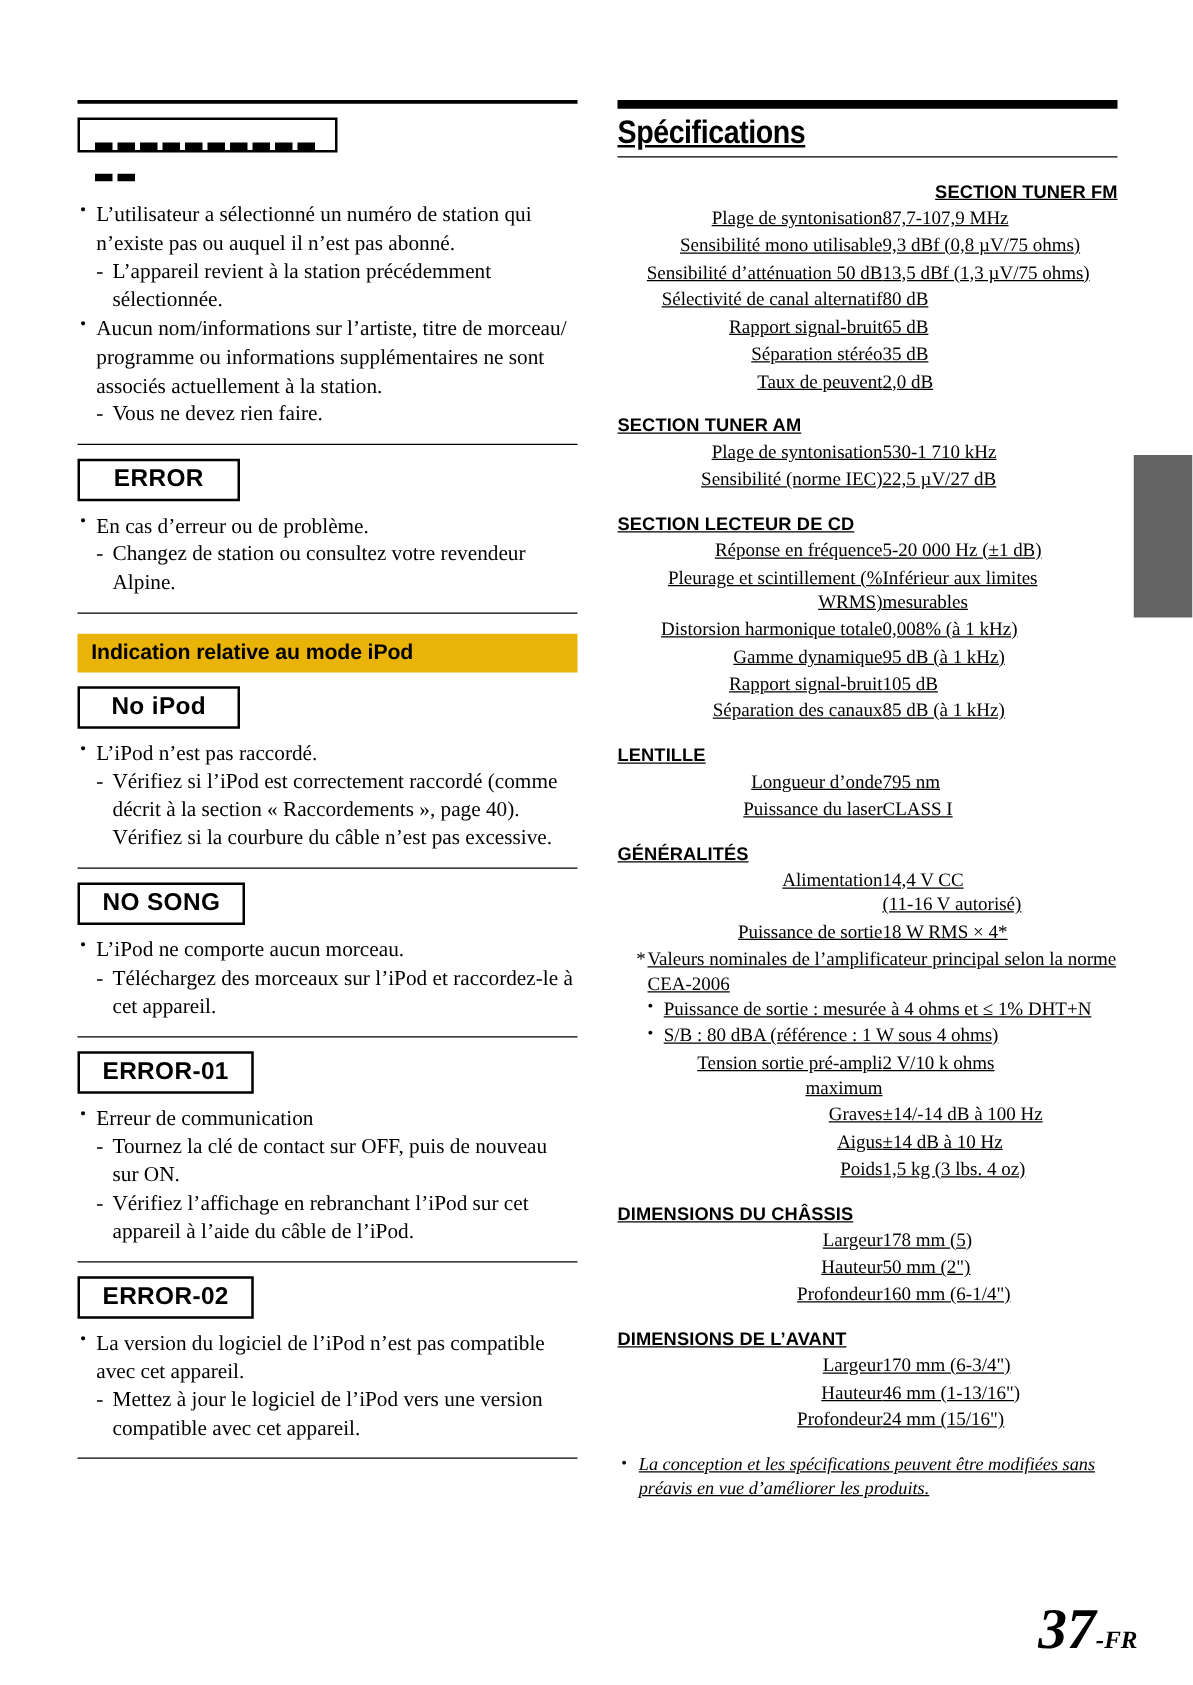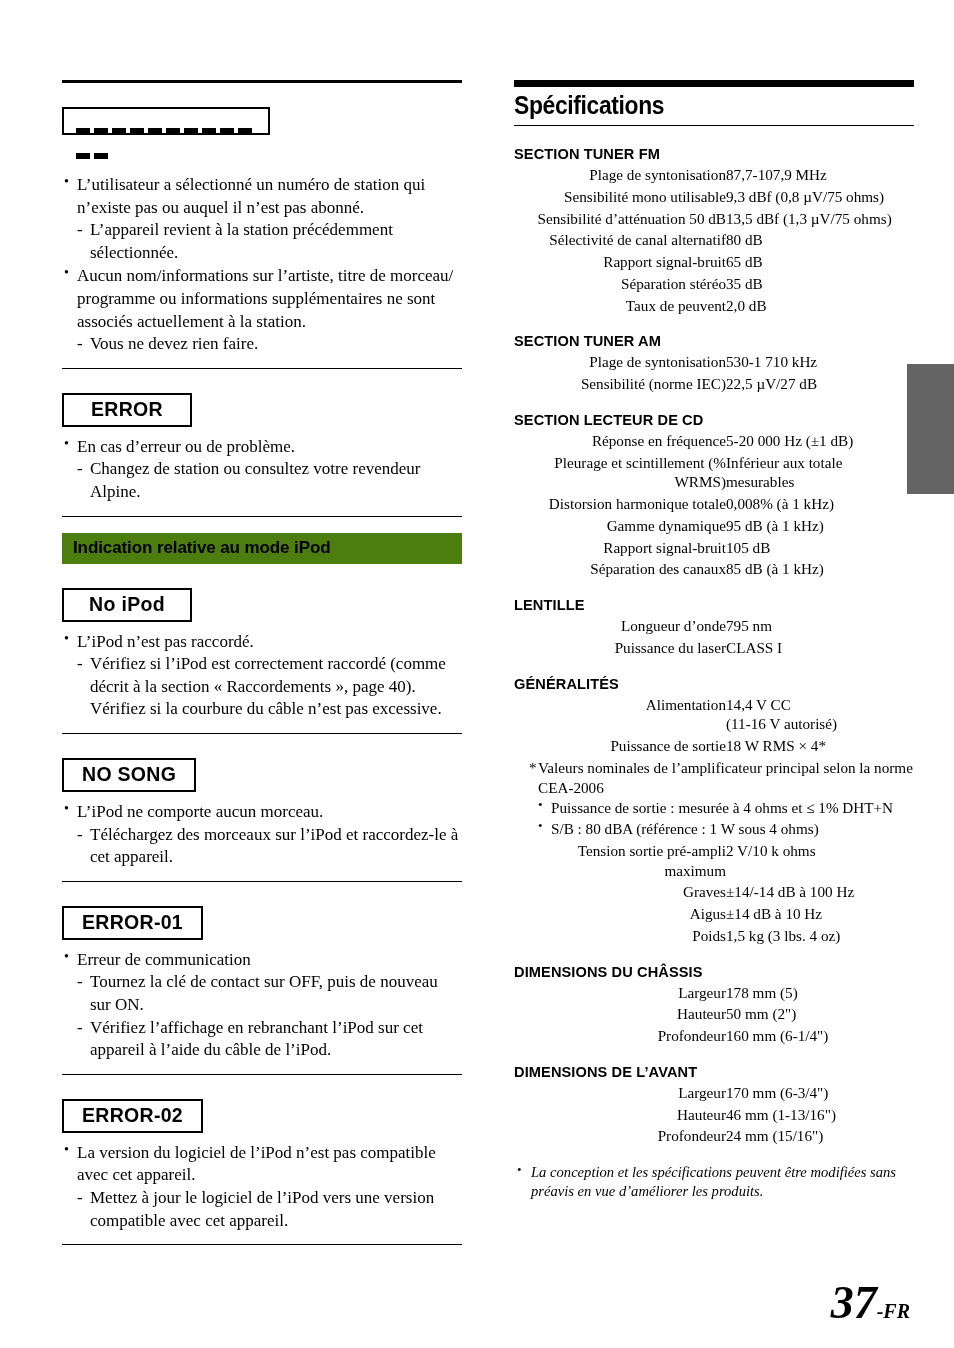--- a/index.html
+++ b/index.html
@@ -28,23 +28,24 @@
 
   
   .col-left {
     position: absolute;
     left: 62px;
     top: 80px;
     width: 400px;
   }
   .col-right {
     position: absolute;
-    left: 514px;
+    left: 494px;
     top: 80px;
     width: 400px;
+    text-decoration: underline;
   }
 
   
   .rule-thick {
     border-top: 3px solid #000;
     height: 0;
     font-size: 0;
     line-height: 0;
   }
   .rule-thin {
@@ -80,21 +81,21 @@
   }
   .dash-row i {
     display: inline-block;
     width: 14px;
     height: 6px;
     background: #000;
     margin-right: 4px;
     vertical-align: middle;
   }
 
-  .box-wrap { margin: 24px 0 0 0; }
+  .box-wrap { margin: 11px 0 0 0; }
 
   ul.bl {
     list-style: none;
     margin: 9px 0 0 0;
     padding: 0;
     font-size: 17px;
     line-height: 1.33;
   }
   ul.bl > li {
     position: relative;
@@ -119,21 +120,21 @@
     position: absolute;
     left: 0px;
     top: 0;
   }
   .sub-cont {
     display: block;
     padding-left: 13px;
   }
 
   .sect-bar {
-    background: #4d7c0f;
+    background: #eab308;
     font-family: "Liberation Sans", sans-serif;
     font-weight: bold;
     font-size: 17px;
     padding: 5px 0 6px 11px;
     margin-top: 16px;
     letter-spacing: -0.1px;
   }
 
   .gap-rule { margin-top: 12px; }
 
@@ -160,21 +161,21 @@
     line-height: 0;
   }
 
   h3.sec-head {
     font-family: "Liberation Sans", sans-serif;
     font-weight: bold;
     font-size: 14.6px;
     margin: 17px 0 2px 0;
     letter-spacing: 0.1px;
   }
-  h3.sec-head.first { margin-top: 20px; }
+  h3.sec-head.first { margin-top: 20px; text-align: right; }
 
   table.spec {
     border-collapse: collapse;
     width: 100%;
     font-size: 15.2px;
     line-height: 1.30;
   }
   table.spec td {
     vertical-align: top;
     padding: 1px 0 1px 0;
@@ -410,21 +411,21 @@
 
   <h3 class="sec-head">SECTION LECTEUR DE CD</h3>
   <table class="spec">
     <tbody>
       <tr>
           <td class="lbl">Réponse en fréquence</td>
           <td class="val">5-20 000 Hz (±1 dB)</td>
         </tr>
       <tr>
           <td class="lbl">Pleurage et scintillement (% WRMS)</td>
-          <td class="val">Inférieur aux totale mesurables</td>
+          <td class="val">Inférieur aux limites mesurables</td>
         </tr>
       <tr>
           <td class="lbl">Distorsion harmonique totale</td>
           <td class="val">0,008% (à 1 kHz)</td>
         </tr>
       <tr>
           <td class="lbl">Gamme dynamique</td>
           <td class="val">95 dB (à 1 kHz)</td>
         </tr>
       <tr>

